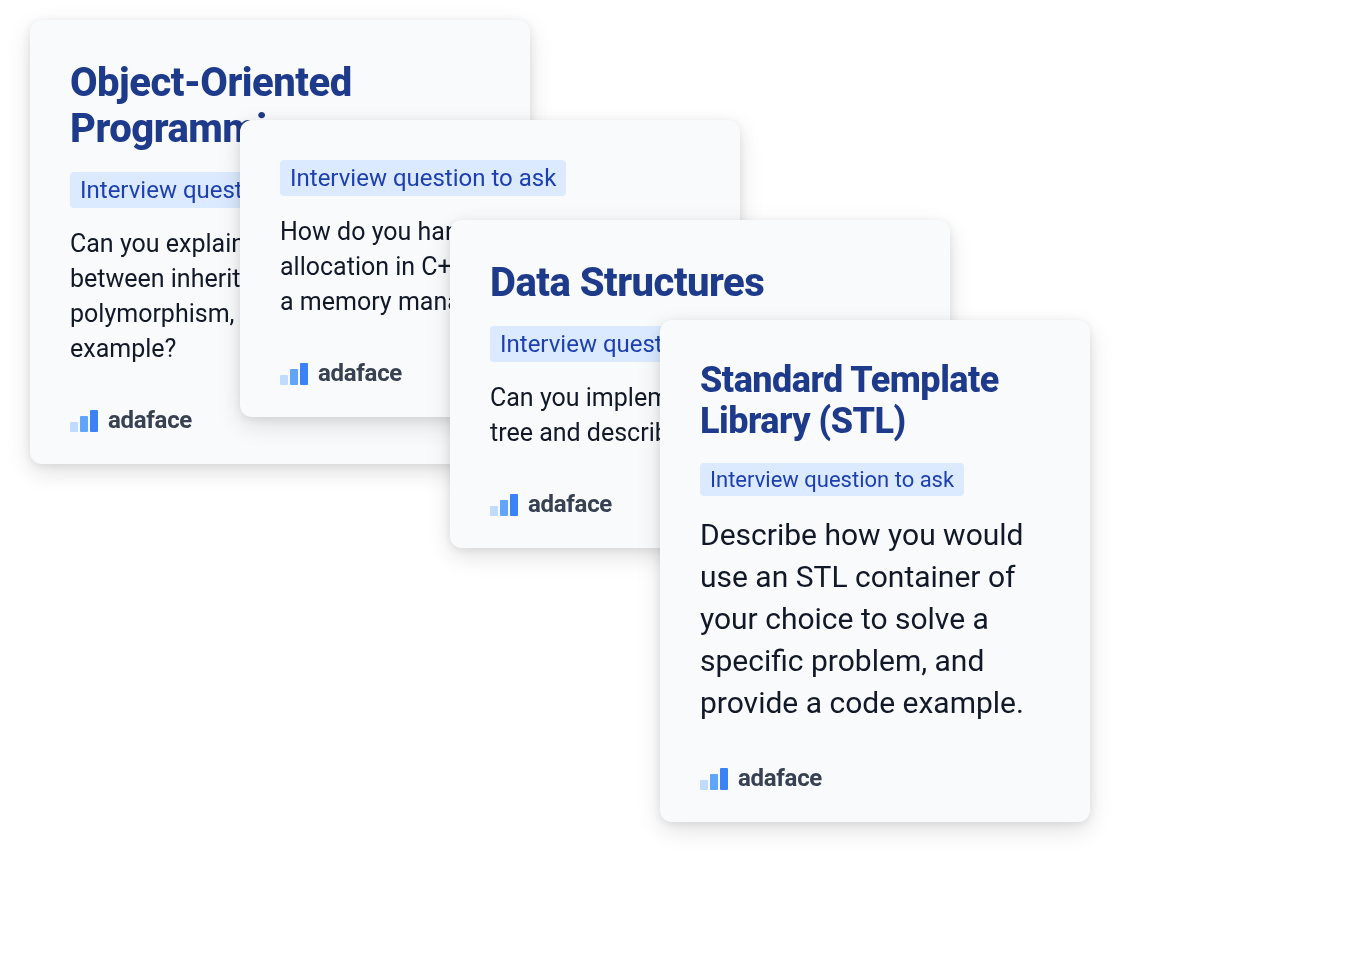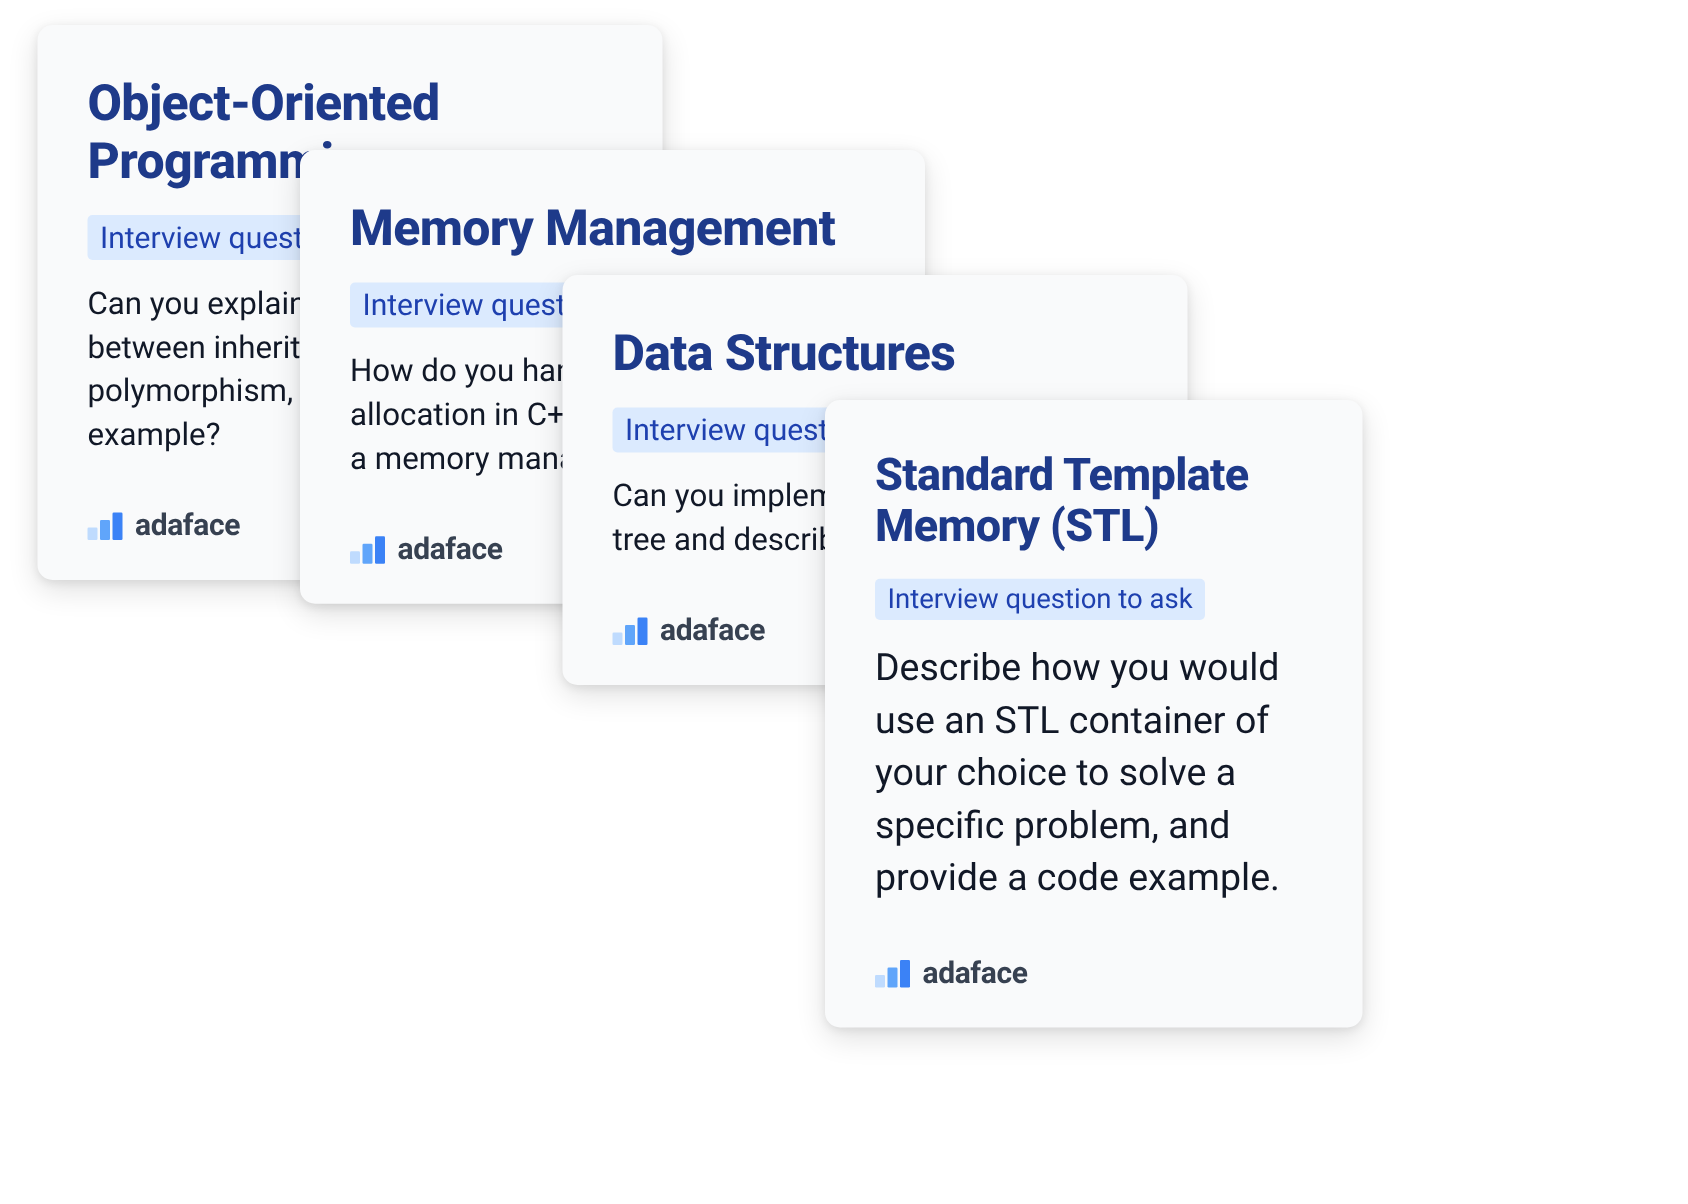--- a/index.html
+++ b/index.html
@@ -142,21 +142,20 @@
     <div class="brand-icon">
       <div class="bar bar-1"></div>
       <div class="bar bar-2"></div>
       <div class="bar bar-3"></div>
     </div>
     <span class="brand-text">adaface</span>
   </div>
 </div>
 
 <div class="card card-2">
-  <h2 class="card-title">Memory Management</h2>
   <span class="subtitle-badge">Interview question to ask</span>
   <p class="card-question">How do you handle memory allocation in C++? Give an example of a memory management bug?</p>
   <div class="brand">
     <div class="brand-icon">
       <div class="bar bar-1"></div>
       <div class="bar bar-2"></div>
       <div class="bar bar-3"></div>
     </div>
     <span class="brand-text">adaface</span>
   </div>
@@ -170,21 +169,21 @@
     <div class="brand-icon">
       <div class="bar bar-1"></div>
       <div class="bar bar-2"></div>
       <div class="bar bar-3"></div>
     </div>
     <span class="brand-text">adaface</span>
   </div>
 </div>
 
 <div class="card card-4">
-  <h2 class="card-title">Standard Template Memory (STL)</h2>
+  <h2 class="card-title">Standard Template Library (STL)</h2>
   <span class="subtitle-badge">Interview question to ask</span>
   <p class="card-question">Describe how you would use an STL container of your choice to solve a specific problem, and provide a code example.</p>
   <div class="brand">
     <div class="brand-icon">
       <div class="bar bar-1"></div>
       <div class="bar bar-2"></div>
       <div class="bar bar-3"></div>
     </div>
     <span class="brand-text">adaface</span>
   </div>

